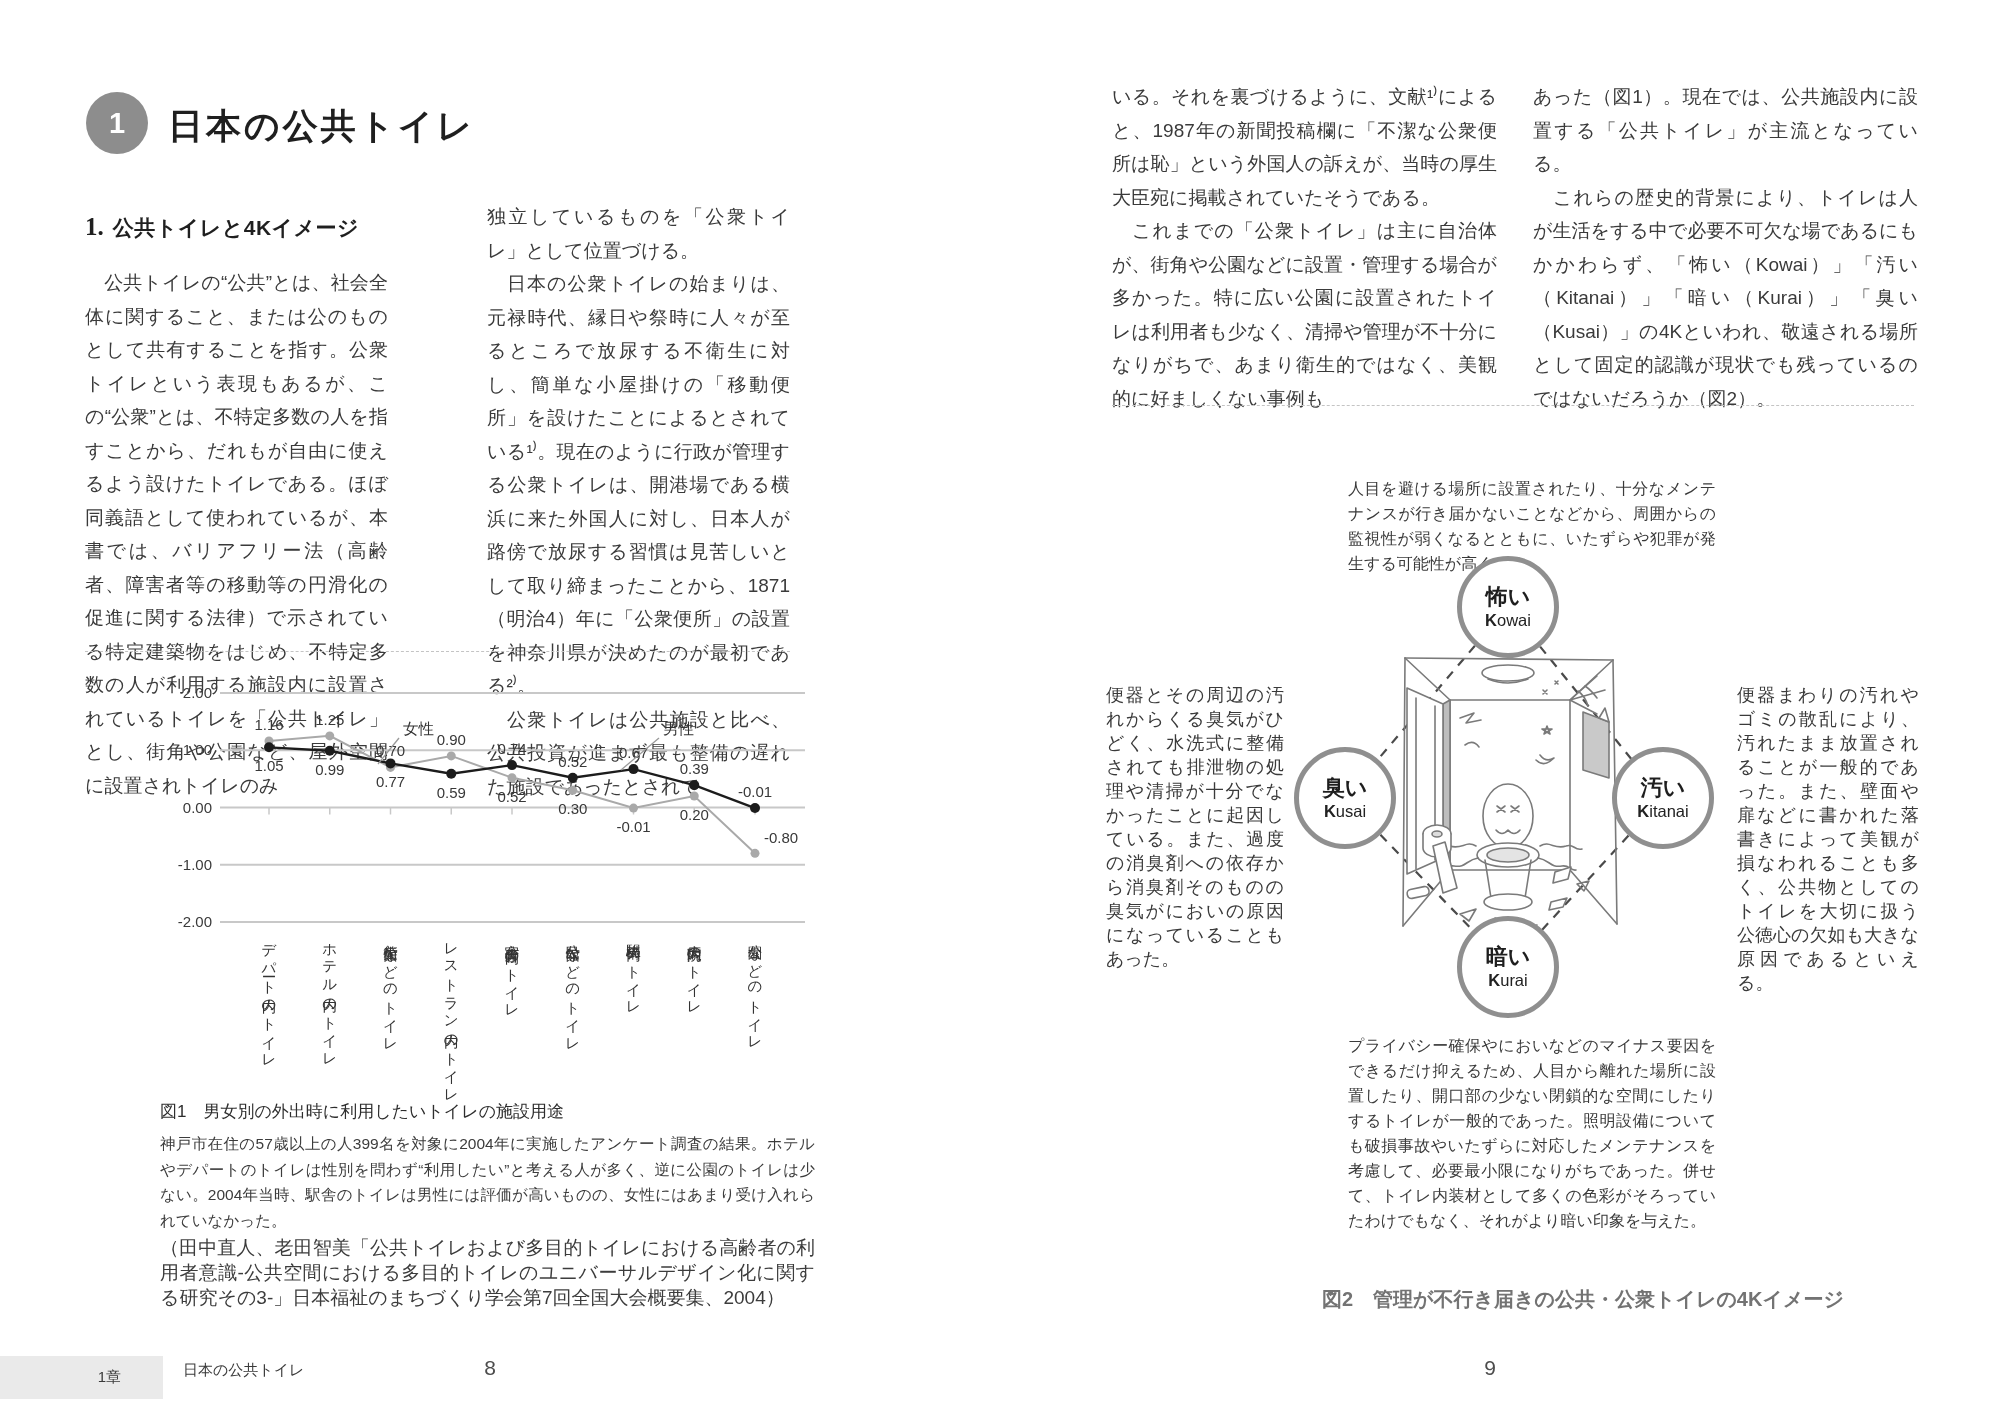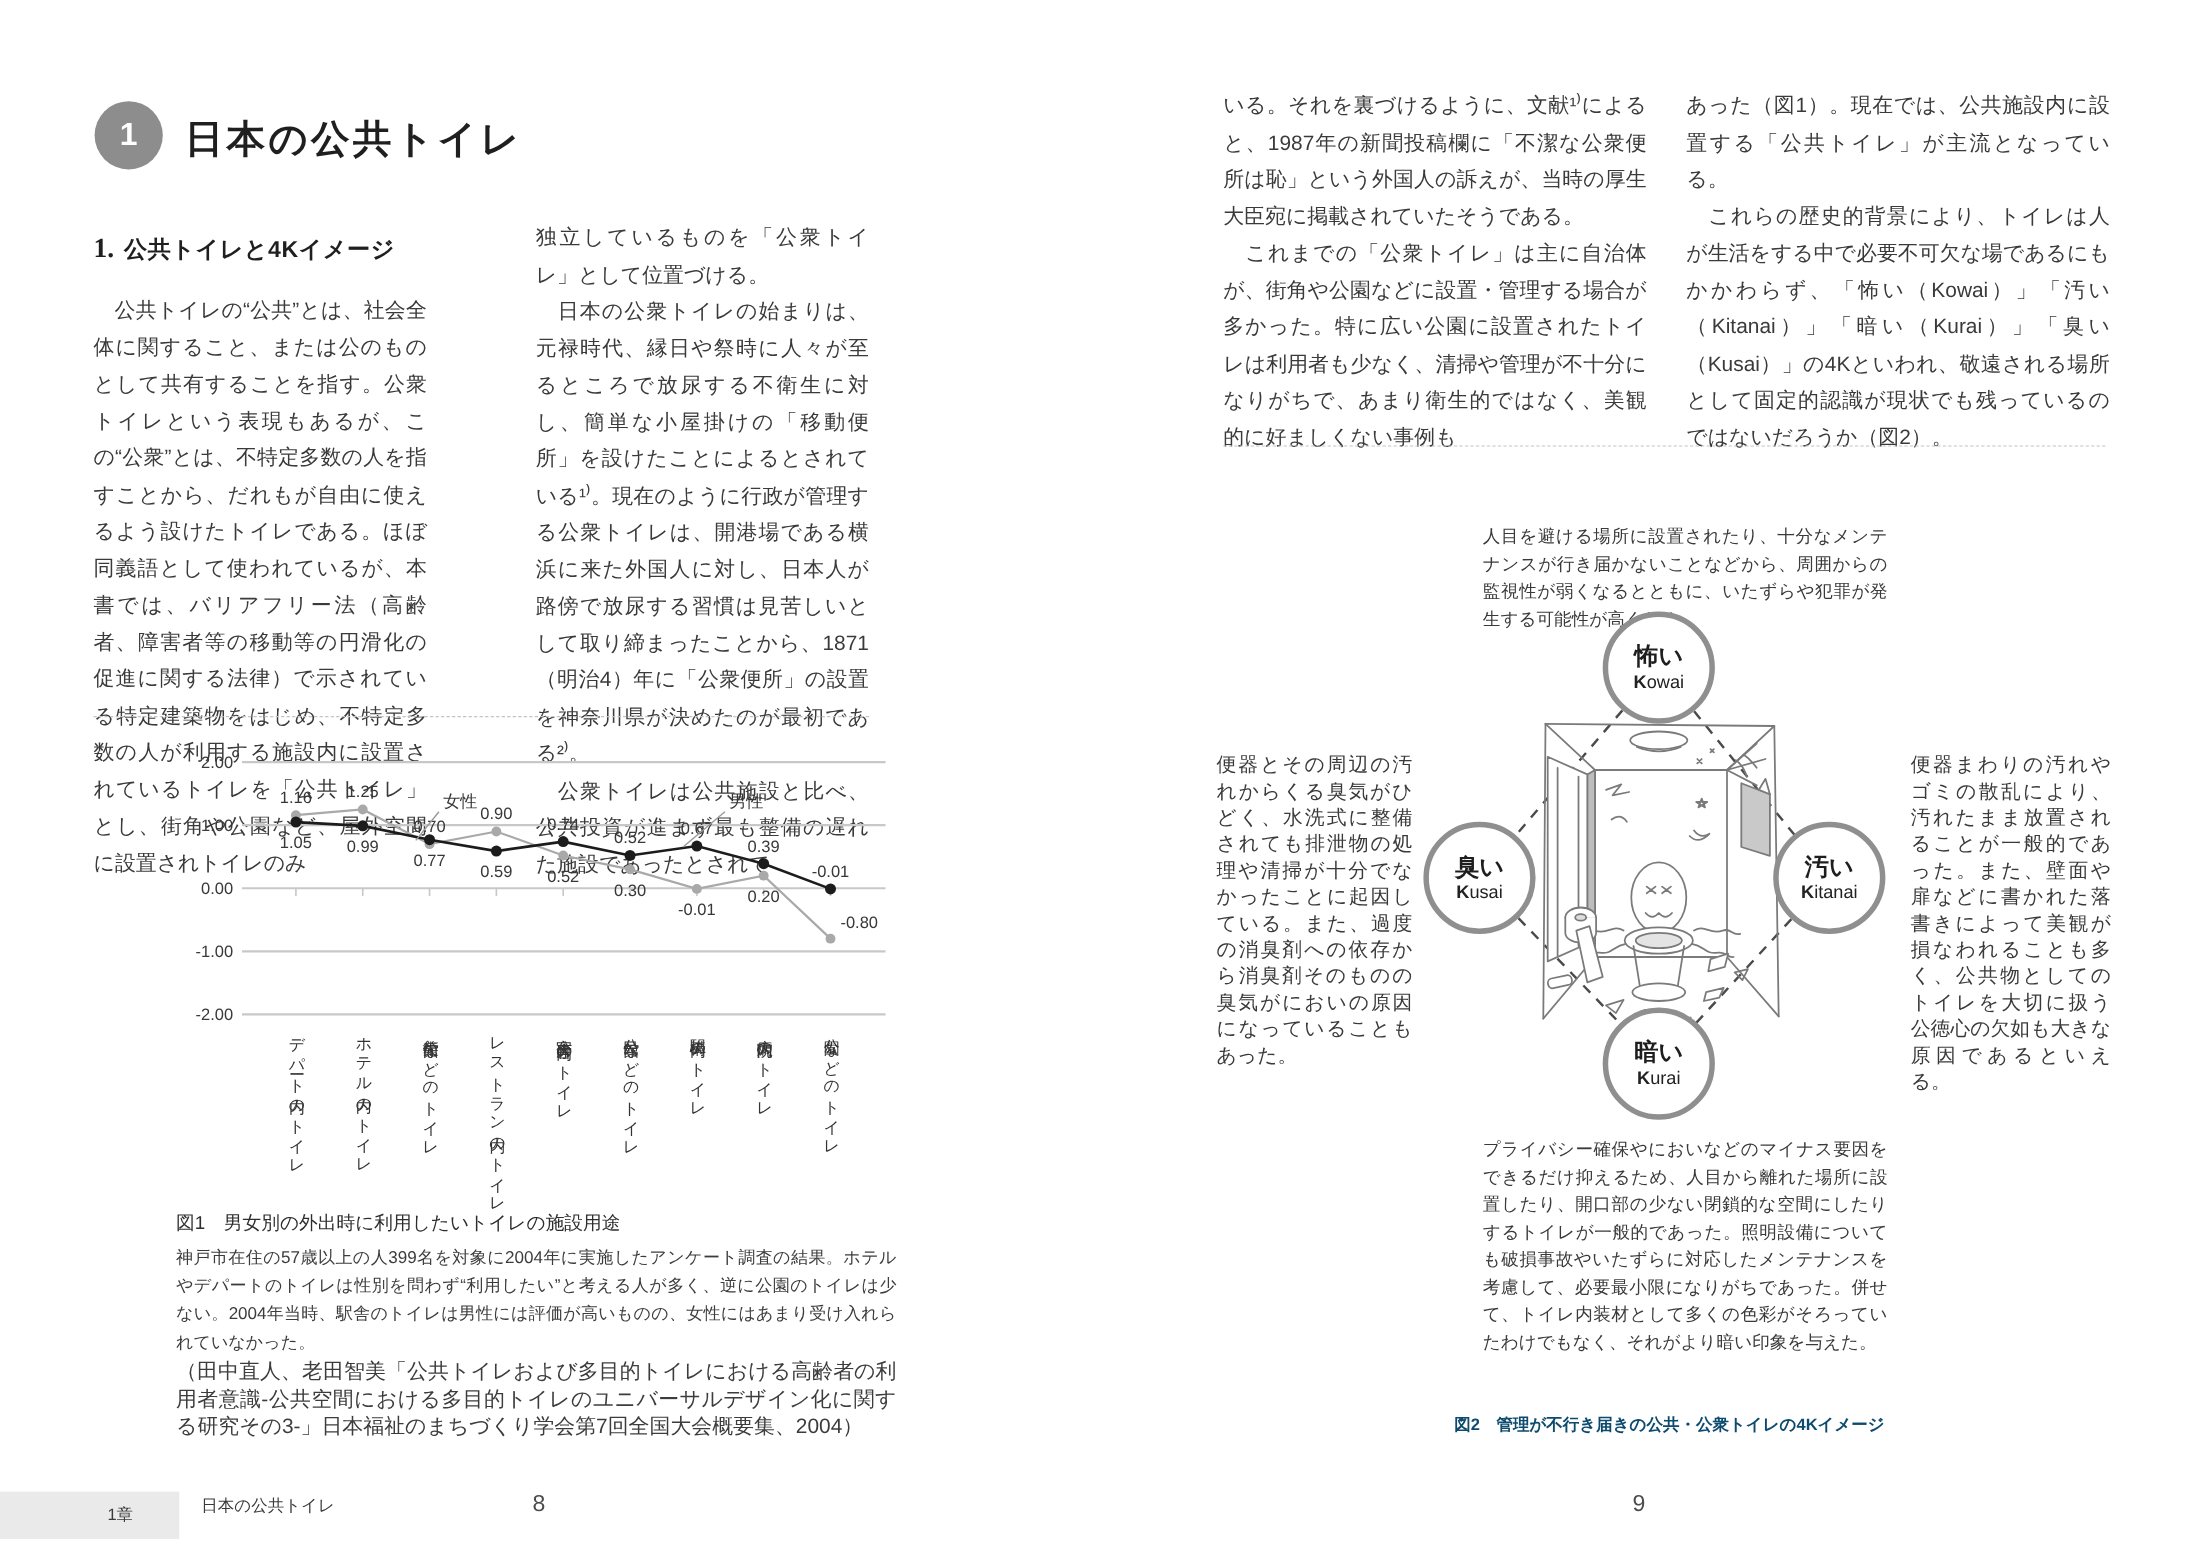--- a/index.html
+++ b/index.html
@@ -25,21 +25,21 @@
   .f1cap .t{font-size:17px;font-weight:normal;margin:0 0 8px 0;color:#2d2d2d;}
   .f1cap .b{font-size:15.5px;line-height:25.5px;margin:0;text-align:justify;}
   .f1cap .s{font-size:19px;line-height:25px;margin:2px 0 0 0;text-align:justify;}
   
   .fignote{font-size:16px;line-height:25px;text-align:justify;color:#3a3a3a;}
   .fignote-side{font-size:18px;line-height:24px;text-align:justify;color:#3a3a3a;}
   .knode{position:absolute;width:92px;height:92px;border:5px solid #8f8f8f;border-radius:50%;background:#fff;
          display:flex;flex-direction:column;align-items:center;justify-content:center;z-index:3;}
   .knode .knj{font-size:22px;font-weight:bold;color:#1e1e1e;line-height:26px;}
   .knode .rmj{font-size:16.5px;color:#222;line-height:20px;}
-  .f2cap{font-size:15px;font-weight:bold;color:#0c4a6e;}
+  .f2cap{font-size:20px;font-weight:bold;color:#737373;}
   
   .foot-tag{left:0;top:1356px;width:163px;height:43px;background:#eaeaea;font-size:15px;color:#3a3a3a;
             display:flex;align-items:center;justify-content:flex-end;padding-right:42px;box-sizing:border-box;}
   .foot-title{font-size:15px;color:#3a3a3a;line-height:27px;}
   .pagenum{font-size:21px;color:#4c4c4c;width:30px;text-align:center;}
 </style>
 </head>
 <body>
 
 <div class="abs badge" style="left:86px;top:92px;">

